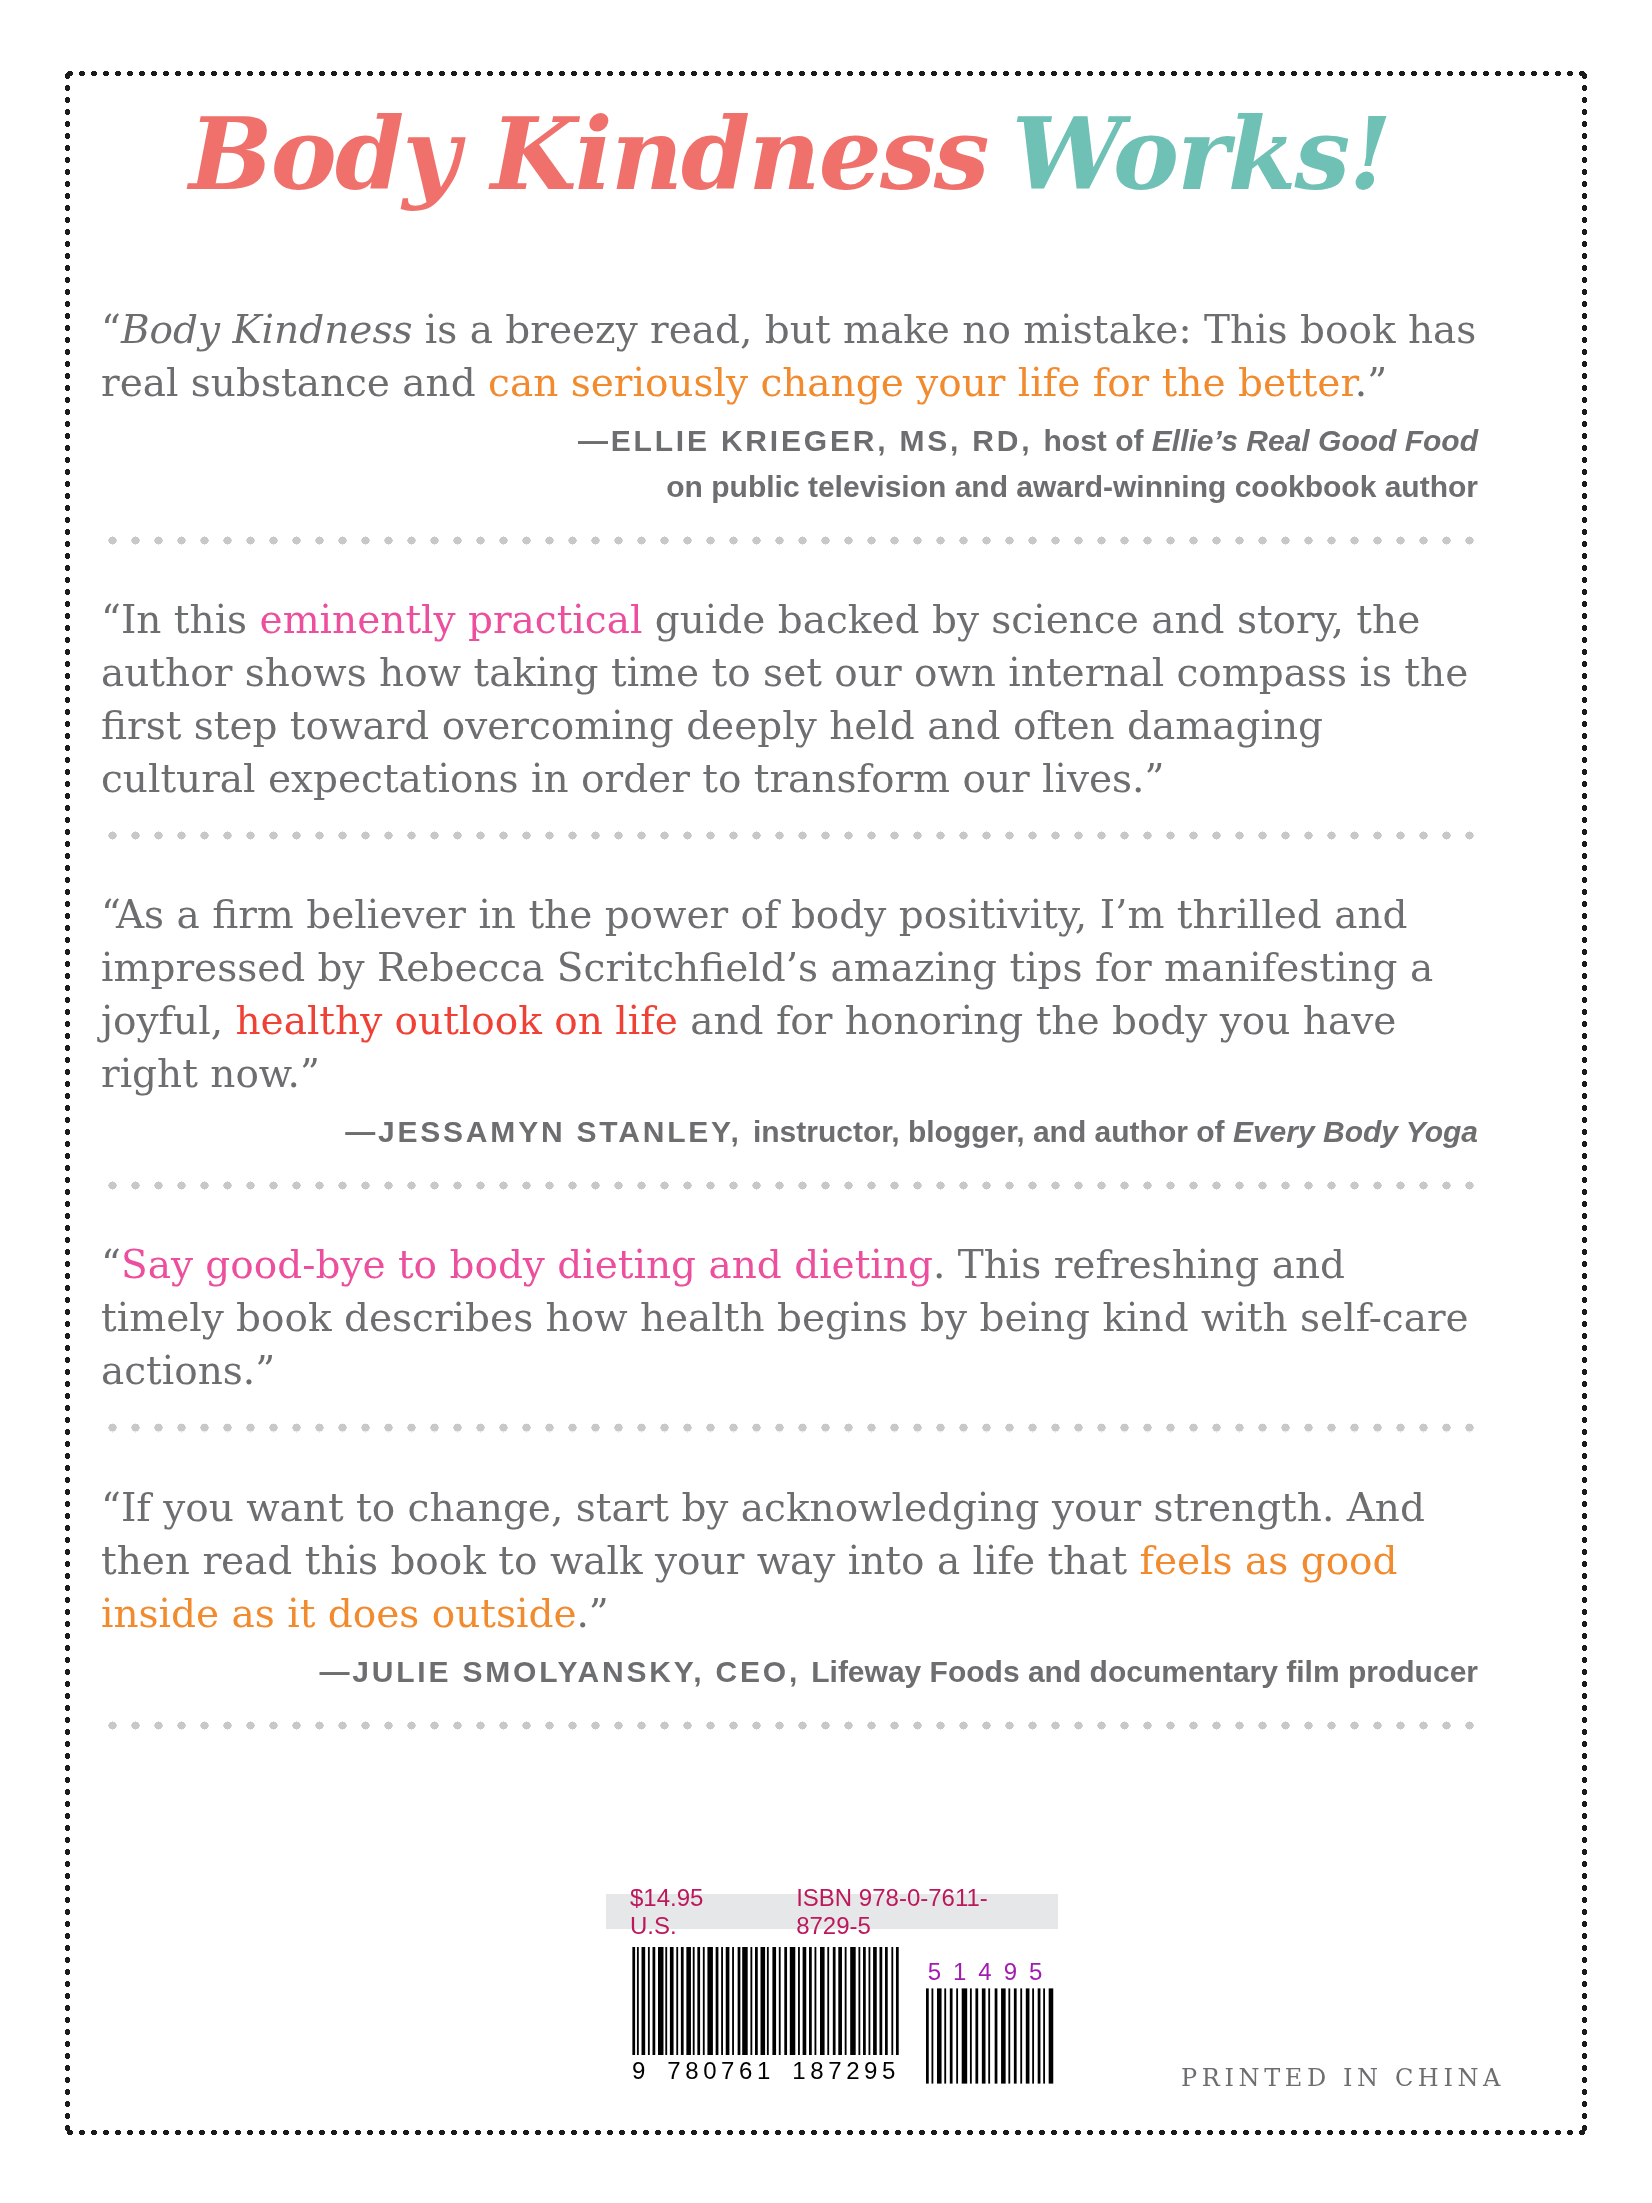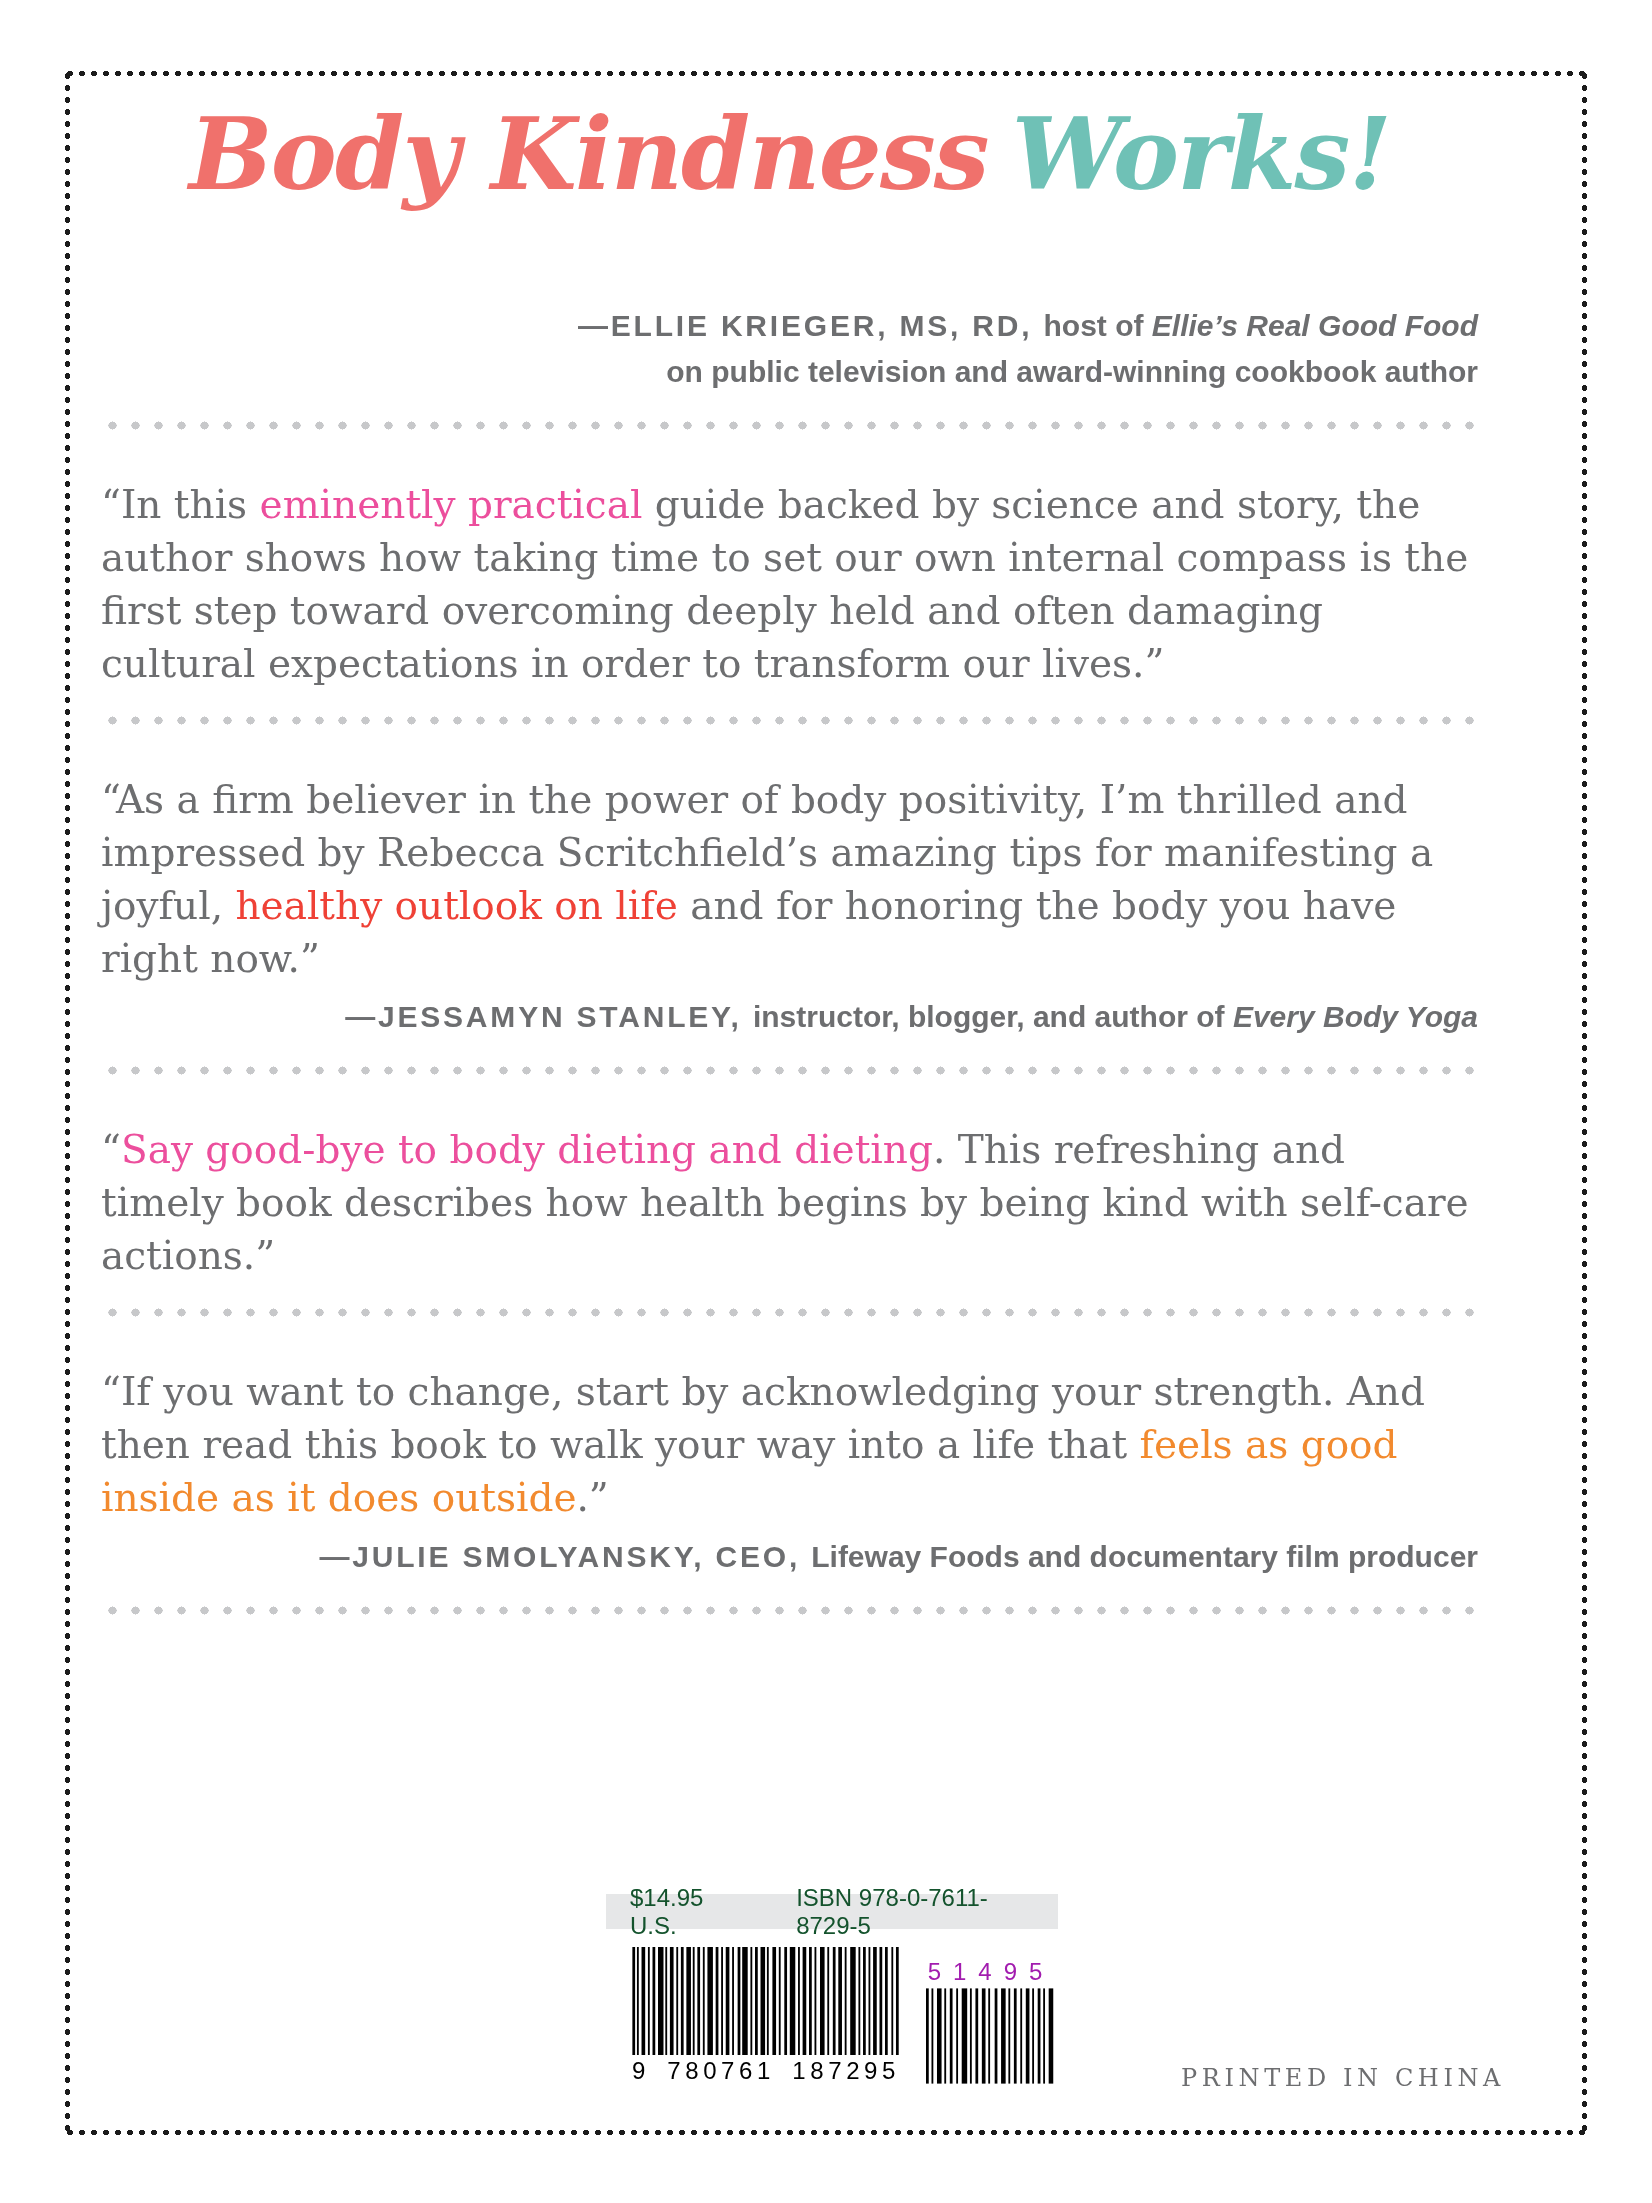--- a/index.html
+++ b/index.html
@@ -91,21 +91,21 @@
   .barcode-group{
     position:absolute;left:606px;top:1894px;width:452px;
     background:#fff;
   }
   .price-box{
     width:452px;height:35px;
     background:var(--labelbg);
     display:flex;align-items:center;
     padding:0 24px;gap:53px;
     font-family:"Liberation Sans", sans-serif;
-    font-size:24px;color:#14532d;
+    font-size:24px;color:#be185d;
   }
   .barcode-row{
     display:flex;align-items:flex-start;
     margin-top:18.4px;padding-left:26px;gap:26px;
   }
   .ean{width:268px;}
   .bars-main{display:block;}
   .ean-digits{
     display:flex;justify-content:space-between;
     font-family:"Liberation Sans", sans-serif;
@@ -135,20 +135,21 @@
 <div class="page">
   <div class="b-top"></div>
   <div class="b-bottom"></div>
   <div class="b-left"></div>
   <div class="b-right"></div>
 
   <div class="content">
     <h1 class="title"><span class="t1">Body Kindness</span><span class="t2">Works!</span></h1>
 
     <section class="quote-block">
+      <p class="quote-text"><span>“</span><span class="seg-italic">Body Kindness</span><span> is a breezy read, but make no mistake: This book has real substance and </span><span class="seg-orange">can seriously change your life for the better</span><span>.”</span></p>
       <div class="attr-lines">
           <div class="attr-line"><span class="seg-caps">—ELLIE KRIEGER, MS, RD, </span><span>host of </span><span class="seg-italicbold">Ellie’s Real Good Food</span></div>
           <div class="attr-line"><span>on public television and award-winning cookbook author</span></div>
         </div>
     </section>
     <div class="divider"></div>
 
     <section class="quote-block">
       <p class="quote-text"><span>“In this </span><span class="seg-pink">eminently practical</span><span> guide backed by science and story, the author shows how taking time to set our own internal compass is the first step toward overcoming deeply held and often damaging cultural expectations in order to transform our lives.”</span></p>
     </section>

